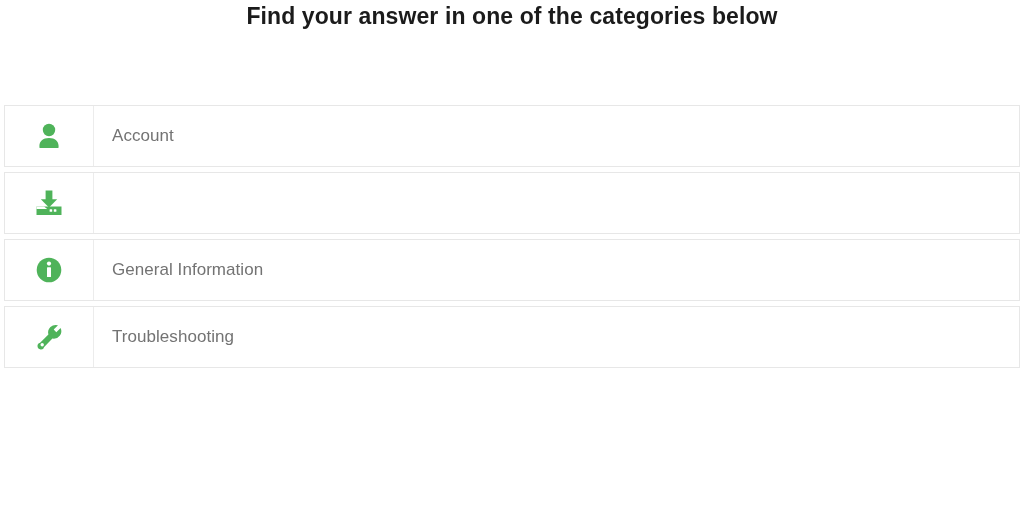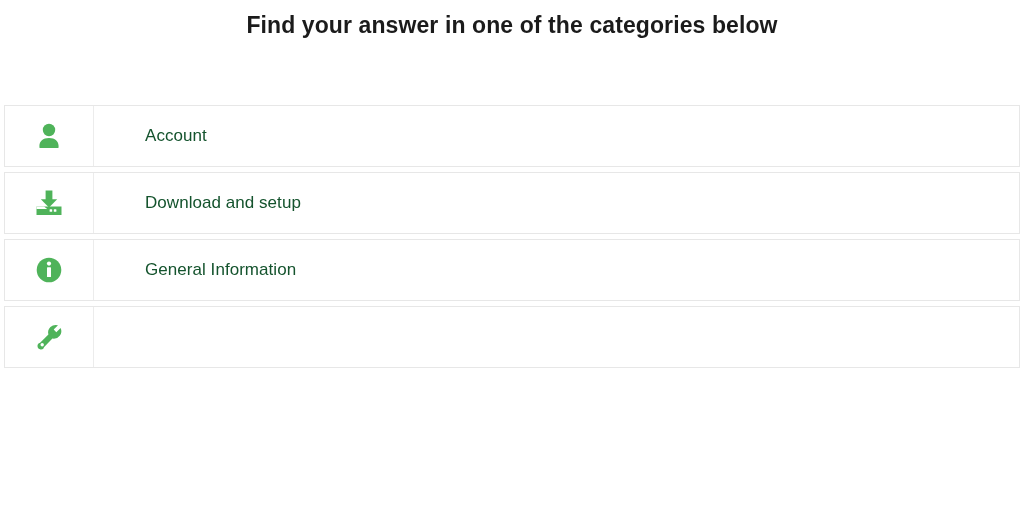--- a/index.html
+++ b/index.html
@@ -23,21 +23,21 @@
     position: relative;
     box-sizing: border-box;
   }
 
   
   .page-title {
     margin: 0;
     padding: 0;
     position: absolute;
     left: 0;
-    top: 11px;
+    top: 2px;
     width: 1024px;
     text-align: center;
     font-family: "Liberation Sans", sans-serif;
     font-size: 23px;
     font-weight: bold;
     letter-spacing: 0.1px;
     color: #1b1b1b;
     line-height: 28px;
   }
 
@@ -90,24 +90,23 @@
     display: flex;
     align-items: center;
     padding-left: 18px;
     box-sizing: border-box;
   }
 
   .category-label {
     font-family: "Liberation Sans", sans-serif;
     font-size: 17px;
     font-weight: normal;
-    color: #14532d;
+    color: #737373;
     line-height: 22px;
     letter-spacing: 0.05px;
-    margin-left: 33px;
   }
 </style>
 </head>
 <body>
 
 <div class="page">
 
   <h1 class="page-title">Find your answer in one of the categories below</h1>
 
   <ul class="category-list">
@@ -132,23 +131,20 @@
           <svg viewBox="0 0 34 34" xmlns="http://www.w3.org/2000/svg">
             <rect x="13.6" y="4.5" width="6.8" height="9.5" fill="#4fb35a"></rect>
             <path d="M17 21.5 8.8 13.3h16.4z" fill="#4fb35a"></path>
             <path d="M4.5 20.5h25v8.5h-25z" fill="#4fb35a"></path>
             <rect x="17.6" y="23.2" width="2.6" height="2.6" rx="0.5" fill="#ffffff"></rect>
             <rect x="21.8" y="23.2" width="2.6" height="2.6" rx="0.5" fill="#ffffff"></rect>
             <path d="M4.5 20.5h7.6l3.1 2.6H4.5z" fill="#ffffff"></path>
           </svg>
         </span>
       </div>
-      <div class="label-cell">
-        <span class="category-label">Download and setup</span>
-      </div>
     </li>
 
     <li class="category-row">
       <div class="icon-cell">
         <span class="icon-wrap">
           <svg viewBox="0 0 34 34" xmlns="http://www.w3.org/2000/svg">
             <circle cx="17" cy="17" r="12.3" fill="#4fb35a"></circle>
             <circle cx="17" cy="10.6" r="2.1" fill="#ffffff"></circle>
             <rect x="15" y="14.2" width="4" height="9.8" rx="0.6" fill="#ffffff"></rect>
           </svg>
@@ -162,17 +158,20 @@
 
     <li class="category-row">
       <div class="icon-cell">
         <span class="icon-wrap">
           <svg viewBox="0 0 34 34" xmlns="http://www.w3.org/2000/svg">
             <path d="M28.6 7.9l-4.3 4.3-2.6-2.6 4.3-4.3a7.6 7.6 0 0 0-9.6 9.3L8.1 22.8a3.4 3.4 0 1 0 4.1 4.1l8.2-8.3a7.6 7.6 0 0 0 8.2-10.7z" fill="#4fb35a"></path>
             <circle cx="10.2" cy="24.8" r="1.7" fill="#ffffff"></circle>
           </svg>
         </span>
       </div>
+      <div class="label-cell">
+        <span class="category-label">Troubleshooting</span>
+      </div>
     </li>
 
 
   </ul>
 </div>
 
 </body></html>

